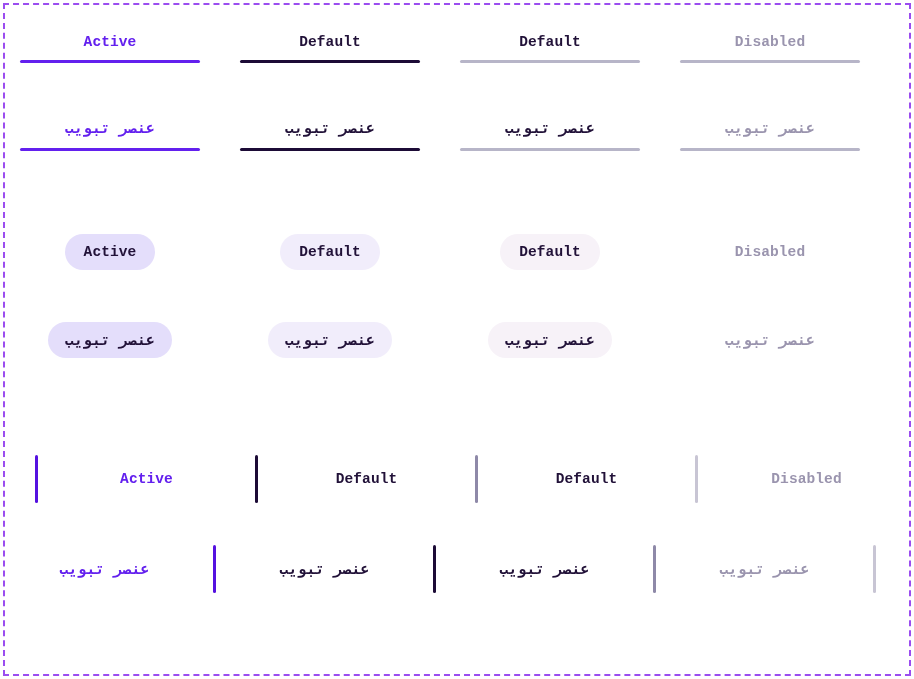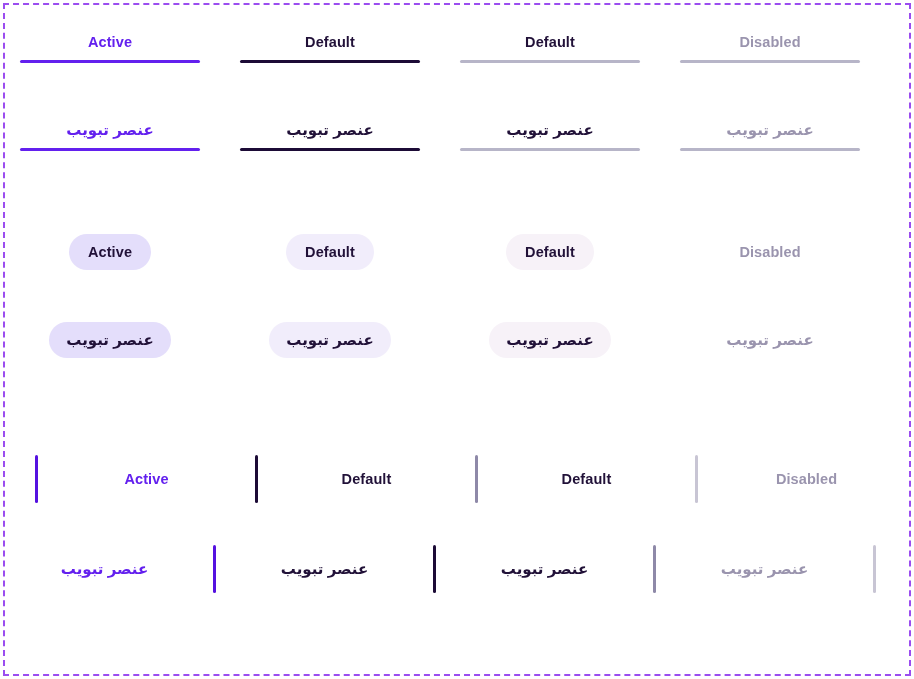--- a/index.html
+++ b/index.html
@@ -13,20 +13,21 @@
     font-family: "Liberation Sans", "DejaVu Sans", sans-serif;
     -webkit-font-smoothing: antialiased;
     overflow: hidden;
   }
 
   #canvas {
     position: relative;
     width: 896px;
     height: 679px;
     background: #ffffff;
+    font-family: Liberation Mono, monospace;
   }
 
   
   .frame {
     position: absolute;
     left: 3px;
     top: 3px;
     width: 908px;
     height: 673px;
     border: 2px dashed #9B4DF0;

